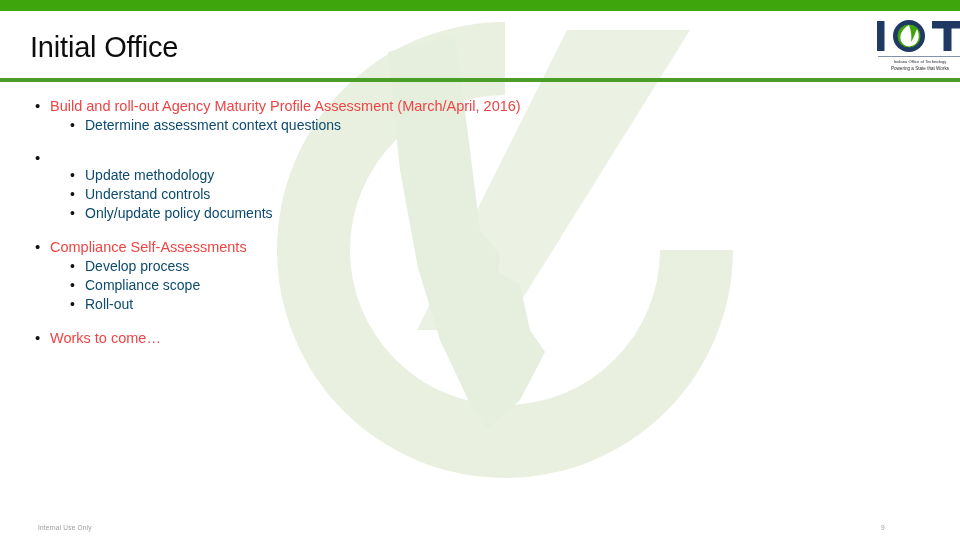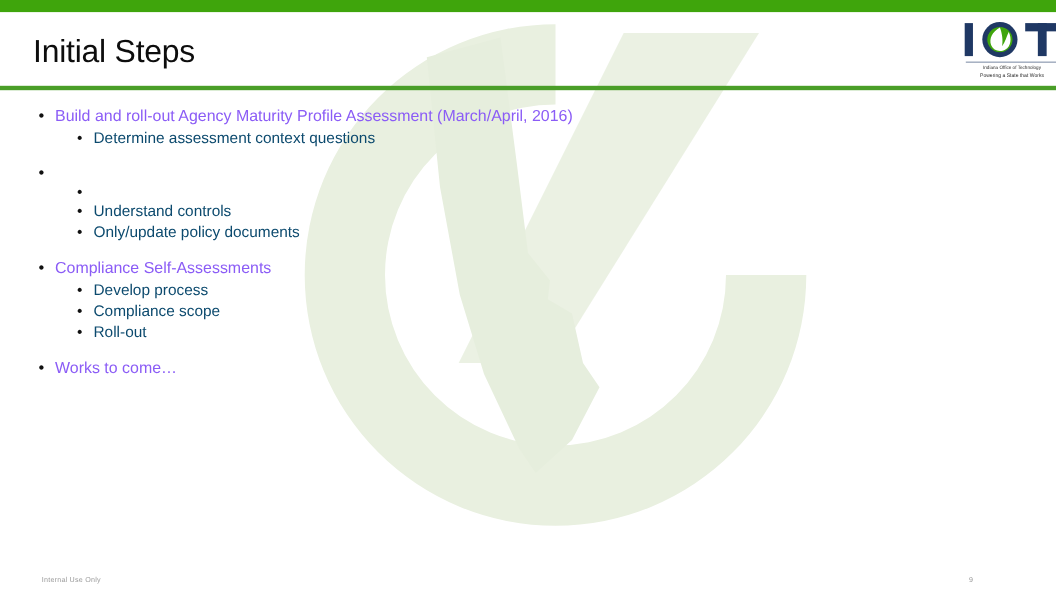--- a/index.html
+++ b/index.html
@@ -135,21 +135,21 @@
     min-width: 20px;
     font-size: 15px;
     color: #111111;
     text-align: left;
     padding-left: 5px;
     box-sizing: border-box;
   }
   .lvl1 .bullet-text {
     font-size: 14.5px;
     line-height: 20px;
-    color: #8b5cf6;
+    color: #ef4444;
   }
 
   .lvl2 {
     padding-left: 35px;
   }
   .lvl2 .bullet-glyph {
     width: 20px;
     min-width: 20px;
     font-size: 14px;
     color: #111111;
@@ -222,21 +222,21 @@
                L472 408
                L440 340
                L418 268
                L400 170
                Z" fill="#e6eedd"></path>
     </g>
   </svg>
 
   <div id="top-band"></div>
 
-  <div id="title">Initial Steps</div>
+  <div id="title">Initial Office</div>
 
   <div id="title-rule"></div>
 
   <div id="logo">
     <svg id="logo-mark" viewBox="0 0 176 72" xmlns="http://www.w3.org/2000/svg">
 
       <rect x="2" y="6" width="15" height="60" fill="#1f3864"></rect>
 
       <rect x="112" y="6" width="62" height="15" fill="#1f3864"></rect>
       <rect x="135" y="6" width="16" height="60" fill="#1f3864"></rect>
@@ -267,20 +267,21 @@
         <span class="bullet-text">Determine assessment context questions</span>
       </div>
     </div>
 
     <div class="group">
       <div class="bullet-row lvl1">
         <span class="bullet-glyph">•</span>
       </div>
       <div class="bullet-row lvl2">
         <span class="bullet-glyph">•</span>
+        <span class="bullet-text">Update methodology</span>
       </div>
       <div class="bullet-row lvl2">
         <span class="bullet-glyph">•</span>
         <span class="bullet-text">Understand controls</span>
       </div>
       <div class="bullet-row lvl2">
         <span class="bullet-glyph">•</span>
         <span class="bullet-text">Only/update policy documents</span>
       </div>
     </div>

